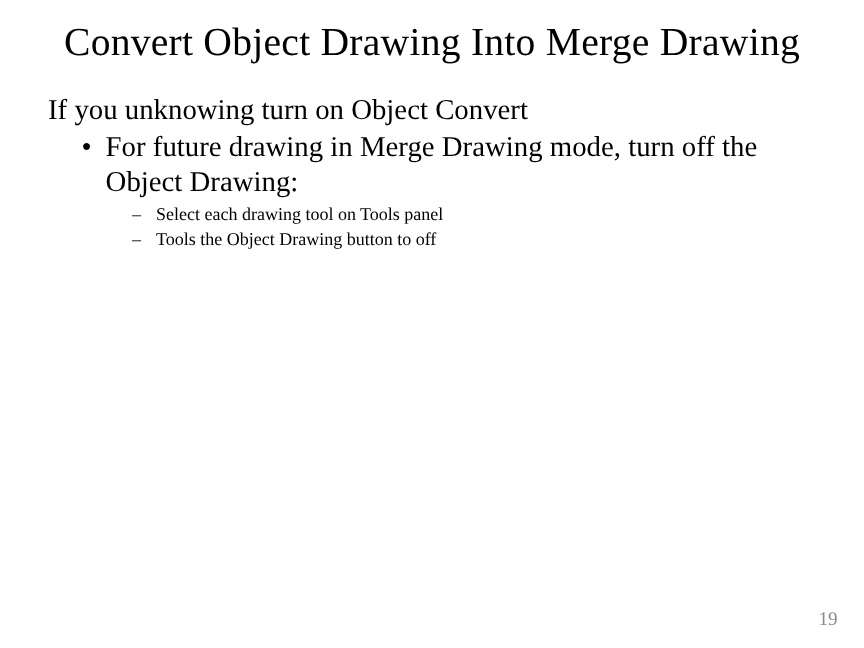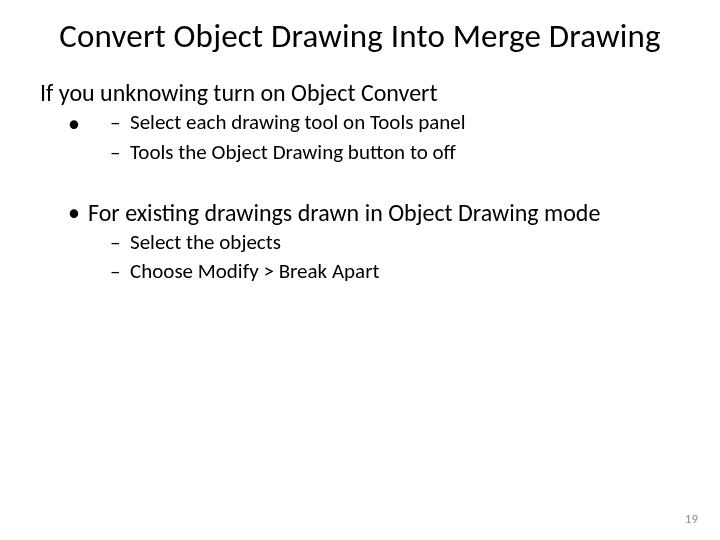--- a/index.html
+++ b/index.html
@@ -10,20 +10,21 @@
     background: #ffffff;
     font-family: Calibri, "Segoe UI", Arial, sans-serif;
     color: #000;
   }
   .slide {
     box-sizing: border-box;
     width: 720px;
     height: 540px;
     padding: 18px 40px 0 40px;
     position: relative;
+    font-family: Liberation Serif, serif;
   }
   .title {
     font-size: 33px;
     line-height: 1.15;
     text-align: center;
     margin: 0 0 22px 0;
     font-weight: 400;
     letter-spacing: 0.2px;
   }
   .body {
@@ -48,65 +49,57 @@
     position: absolute;
     left: 0;
     top: 0;
     font-size: 24px;
     line-height: 1.22;
   }
   ul.level2 {
     list-style: none;
     padding: 0;
     margin: 2px 0 0 22px;
-    font-size: 21px;
+    font-size: 15px;
     line-height: 1.3;
   }
   ul.level2 > li {
     position: relative;
     padding-left: 20px;
     margin-bottom: 2px;
   }
   ul.level2 > li::before {
     content: "–";
     position: absolute;
     left: 0;
     top: 0;
   }
   .spacer {
     height: 26px;
   }
   .pageno {
     position: absolute;
     right: 22px;
     bottom: 14px;
-    font-size: 13px;
+    font-size: 16px;
     color: #8b8b8b;
   }
 </style>
 </head>
 <body>
 
 <div class="slide">
   <h1 class="title">Convert Object Drawing Into Merge Drawing</h1>
   <div class="body">
     <p class="intro">If you unknowing turn on Object Convert</p>
     <ul class="level1">
       <li>
+        <span>For future drawing in Merge Drawing mode, turn off the Object Drawing:</span>
         <ul class="level2">
           <li>Select each drawing tool on Tools panel</li>
           <li>Tools the Object Drawing button to off</li>
         </ul>
       </li>
     </ul>
     <div class="spacer"></div>
-    <ul class="level1">
-      <li>
-        <span>For existing drawings drawn in Object Drawing mode</span>
-        <ul class="level2">
-          <li>Select the objects</li>
-          <li>Choose Modify &gt; Break Apart</li>
-        </ul>
-      </li>
-    </ul>
   </div>
   <div class="pageno">19</div>
 </div>
 
 </body></html>

